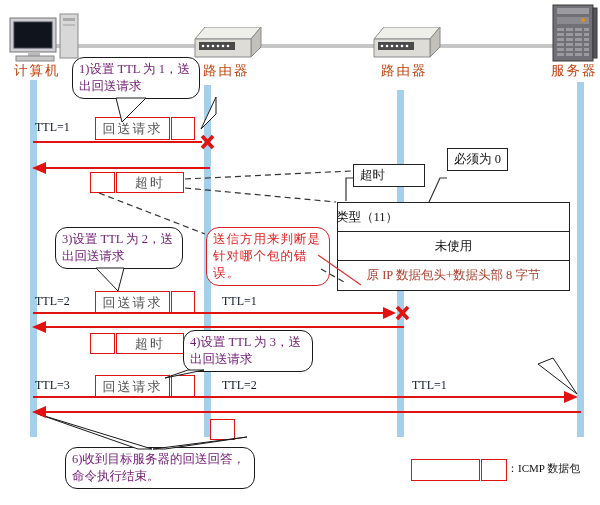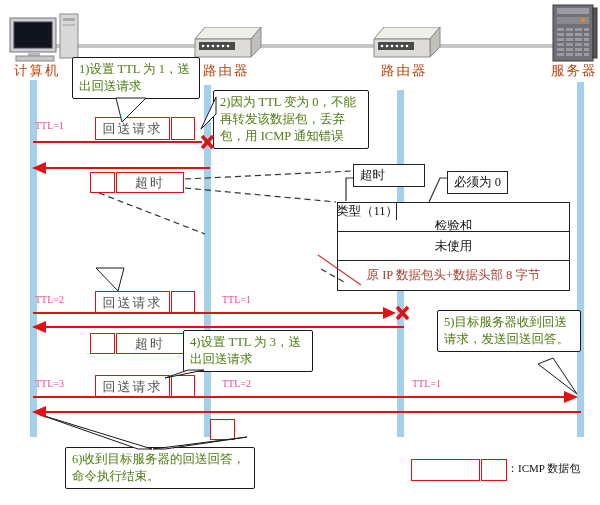--- a/index.html
+++ b/index.html
@@ -3,31 +3,31 @@
 <meta charset="utf-8">
 <style>
   html,body{margin:0;padding:0;background:#fff;}
   .canvas{position:relative;width:600px;height:505px;background:#fff;overflow:hidden;
           font-family:"Liberation Serif","DejaVu Serif",serif;}
   .layer{position:absolute;left:0;top:0;width:600px;height:505px;pointer-events:none;}
   .base{z-index:0;}
   .top{z-index:6;}
   .icon{position:absolute;z-index:1;}
   .devlabel{position:absolute;z-index:1;font-size:13.5px;color:#c2410c;letter-spacing:2px;white-space:nowrap;}
-  .bubble{position:absolute;z-index:3;background:#fff;border:1.4px solid #1a1a1a;border-radius:2px;
-          padding:3px 6px;font-size:12.5px;line-height:1.36;color:#4d7c0f;}
+  .bubble{position:absolute;z-index:3;background:#fff;border:1.4px solid #1a1a1a;border-radius:12px;
+          padding:3px 6px;font-size:12.5px;line-height:1.36;color:#701a75;}
   .bubble.red{border-color:#e02020;color:#e02020;letter-spacing:1px;border-radius:13px;}
-  .ttl{position:absolute;z-index:2;font-size:10px;color:#ec4899;white-space:nowrap;}
+  .ttl{position:absolute;z-index:2;font-size:12px;color:#0f172a;white-space:nowrap;}
   .rbox{position:absolute;z-index:2;border:1.6px solid #e01212;background:#fff;display:flex;
         align-items:center;justify-content:center;font-size:13px;color:#555;letter-spacing:2px;}
   .blkbox{position:absolute;z-index:2;border:1px solid #222;background:#fff;font-size:12.5px;
           color:#111;padding:2px 6px;white-space:nowrap;}
   .icmp-table{position:absolute;z-index:2;left:337px;top:202px;width:231px;background:#fff;
               border:1px solid #222;font-size:12.5px;color:#111;}
-  .trow{display:flex;height:28px;border-bottom:1px solid #222;flex-direction:column;}
+  .trow{display:flex;height:28px;border-bottom:1px solid #222;}
   .trow:last-child{border-bottom:none;height:29px;justify-content:center;}
   .tcell{display:flex;align-items:center;justify-content:center;border-right:1px solid #222;
          overflow:hidden;white-space:nowrap;}
   .tcell:last-child{border-right:none;}
   .span-cell{flex:1;display:flex;align-items:center;justify-content:center;white-space:nowrap;}
   .orig-red{color:#a8402f;}
   .legend-label{position:absolute;z-index:2;font-size:11px;color:#111;white-space:nowrap;}
 </style>
 </head>
 <body>
@@ -116,24 +116,24 @@
       </g>
     </svg>
   </div>
 
   <div class="devlabel" style="left:14px;top:62px;">计算机</div>
   <div class="devlabel" style="left:203px;top:62px;">路由器</div>
   <div class="devlabel" style="left:381px;top:62px;">路由器</div>
   <div class="devlabel" style="left:551px;top:62px;">服务器</div>
 
   <div class="bubble" style="left:72px;top:57px;width:114px;">1)设置 TTL 为 1，送出回送请求</div>
-  <div class="bubble" style="left:213px;top:90px;width:142px;">2)因为 TTL 变为 0，不能再转发该数据包，丢弃包，用 ICMP 通知错误</div>
+  <div class="bubble" style="left:55px;top:227px;width:114px;">3)设置 TTL 为 2，送出回送请求</div>
   <div class="bubble" style="left:183px;top:330px;width:116px;">4)设置 TTL 为 3，送出回送请求</div>
-  <div class="bubble" style="left:437px;top:310px;width:130px;">5)目标服务器收到回送请求，发送回送回答。</div>
   <div class="bubble" style="left:65px;top:447px;width:176px;">6)收到目标服务器的回送回答，命令执行结束。</div>
+  <div class="bubble red" style="left:206px;top:227px;width:110px;">送信方用来判断是针对哪个包的错误。</div>
 
   <div class="ttl" style="left:35px;top:120px;">TTL=1</div>
   <div class="ttl" style="left:35px;top:294px;">TTL=2</div>
   <div class="ttl" style="left:222px;top:294px;">TTL=1</div>
   <div class="ttl" style="left:35px;top:378px;">TTL=3</div>
   <div class="ttl" style="left:222px;top:378px;">TTL=2</div>
   <div class="ttl" style="left:412px;top:378px;">TTL=1</div>
 
   <div class="rbox" style="left:95px;top:117px;width:73px;height:21px;">回送请求</div>
   <div class="rbox" style="left:171px;top:117px;width:22px;height:21px;"></div>
@@ -146,26 +146,25 @@
 
   <div class="rbox" style="left:90px;top:333px;width:23px;height:19px;"></div>
   <div class="rbox" style="left:116px;top:333px;width:66px;height:19px;">超时</div>
 
   <div class="rbox" style="left:95px;top:375px;width:73px;height:21px;">回送请求</div>
   <div class="rbox" style="left:171px;top:375px;width:22px;height:21px;"></div>
 
   <div class="rbox" style="left:210px;top:419px;width:23px;height:19px;"></div>
 
   <div class="blkbox" style="left:353px;top:164px;width:58px;">超时</div>
-  <div class="blkbox" style="left:447px;top:171px;">必须为 0</div>
+  <div class="blkbox" style="left:447px;top:148px;">必须为 0</div>
 
   <div class="icmp-table">
     <div class="trow">
       <div class="tcell" style="width:58px;">类型（11）</div>
-      <div class="tcell" style="flex:1;">检验和</div>
     </div>
     <div class="trow">
       <div class="span-cell">未使用</div>
     </div>
     <div class="trow">
       <div class="span-cell orig-red">原 IP 数据包头+数据头部 8 字节</div>
     </div>
   </div>
 
   <div class="rbox" style="left:411px;top:459px;width:67px;height:20px;"></div>

